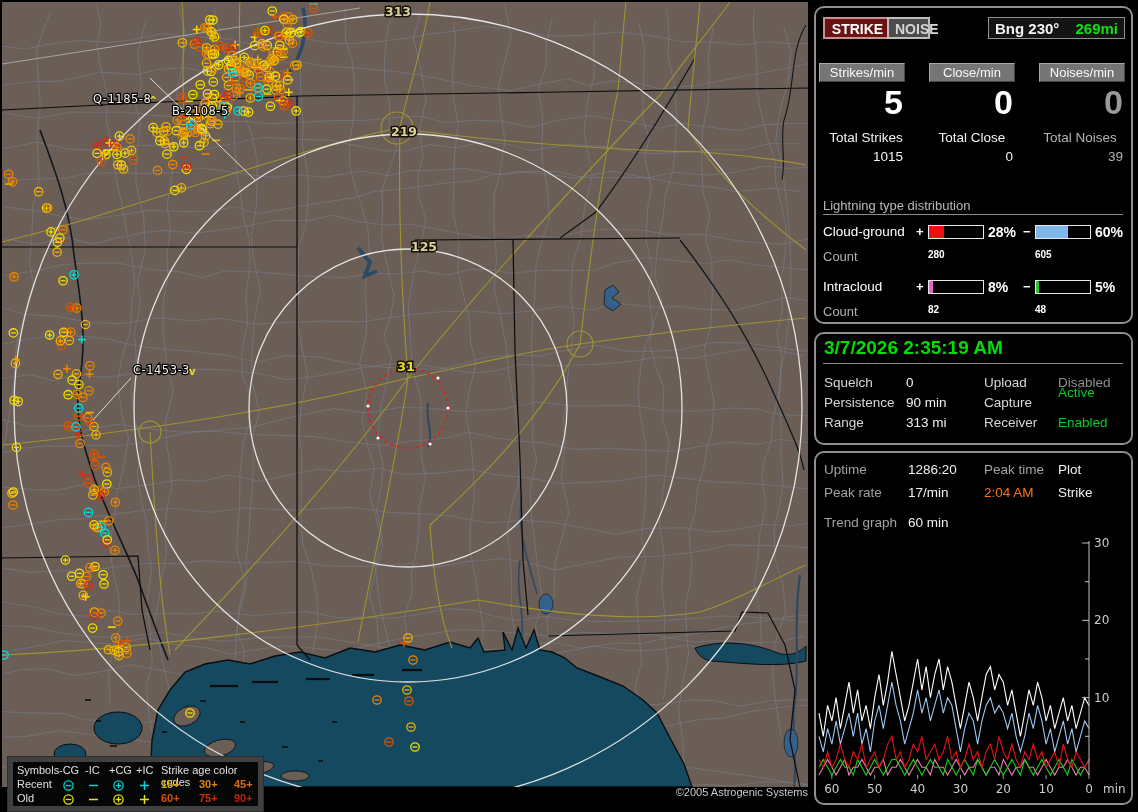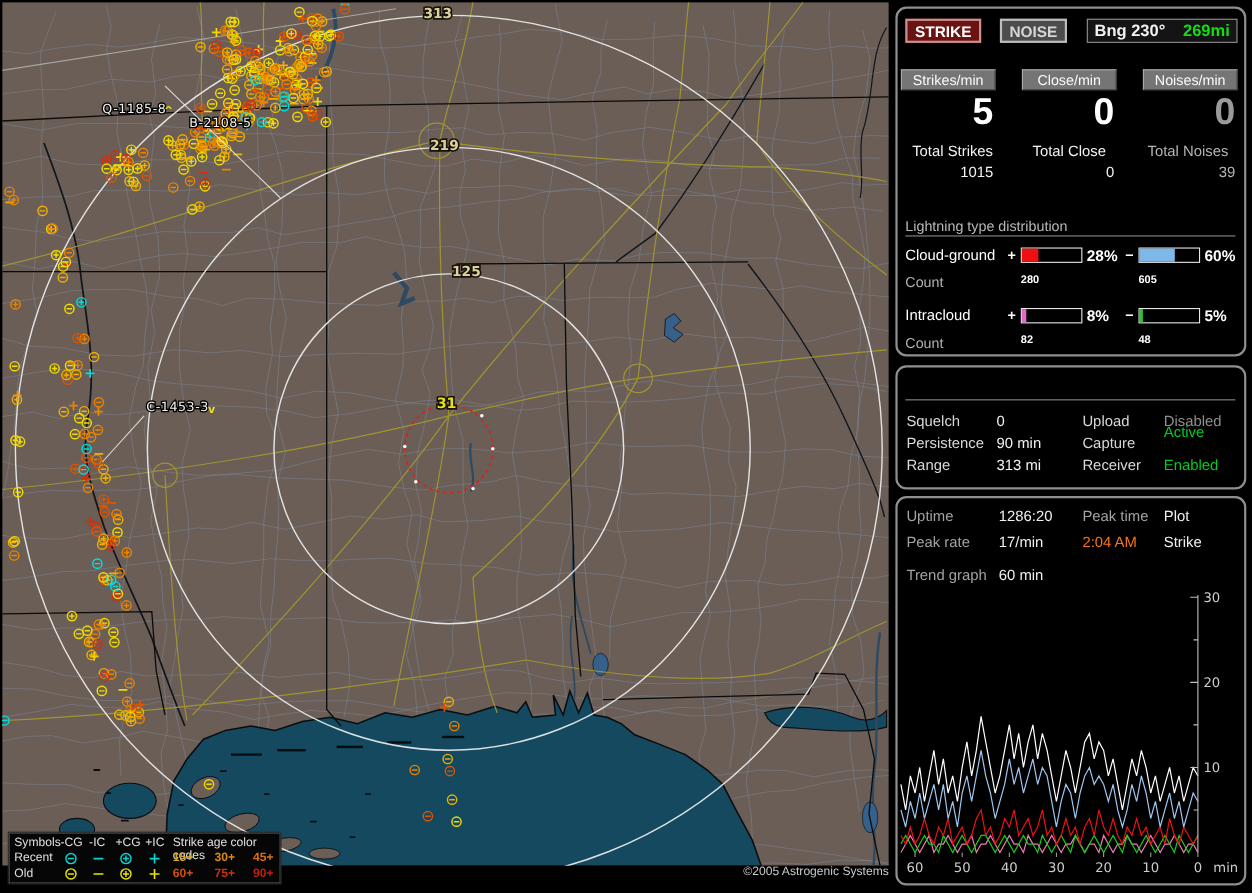--- a/index.html
+++ b/index.html
@@ -36,21 +36,21 @@
   .pct{position:absolute;color:#fff;font-weight:bold;font-size:14px;}
   .cnt-l{position:absolute;color:#b0b0b0;font-size:13px;}
   .cnt-v{position:absolute;color:#fff;font-weight:bold;font-size:10px;}
   
   .clock{position:absolute;left:8px;top:3px;color:#00dd00;font-weight:bold;font-size:19px;}
   .slabel{position:absolute;color:#d8d8d8;font-size:13.5px;}
   .svalue{position:absolute;color:#f0f0f0;font-size:13.5px;}
   .glabel{position:absolute;color:#a2a2a2;font-size:13.5px;}
   
   #legend{position:absolute;left:8px;top:757px;width:245px;height:44px;
-          background:#060606;border:1px solid #404040;outline:1px solid #2e2e2e;}
+          background:#060606;border:5px solid #404040;outline:1px solid #2e2e2e;}
   #legend .t{position:absolute;font-size:11px;color:#e0e0e0;}
   #legend .age{position:absolute;font-size:11px;font-weight:bold;}
   #legend .lsym{position:absolute;width:13px;height:13px;}
   #copyright{position:absolute;left:650px;top:786px;width:158px;text-align:right;
              color:#c9c9c9;font-size:11px;}
   svg text{font-family:"DejaVu Sans","Liberation Sans",sans-serif;}
 </style>
 </head>
 <body>
 
@@ -1091,21 +1091,21 @@
       </svg></span>
   <span class="age" style="left: 148px; top: 30px; color: rgb(212, 80, 14);">60+</span>
   <span class="age" style="left: 186px; top: 30px; color: rgb(204, 51, 12);">75+</span>
   <span class="age" style="left: 221px; top: 30px; color: rgb(198, 30, 8);">90+</span>
 </div>
 
 <div id="copyright">©2005 Astrogenic Systems</div>
 
 <div class="panel" style="left:814px;top:6px;width:319px;height:318px">
   <button class="btn btn-strike" style="left:7px;top:9px;width:69px;height:22px">STRIKE</button>
-  <button class="btn btn-noise" style="left:93px;top:9px;width:61px;height:22px">NOISE</button>
+  <button class="btn btn-noise" style="left:71px;top:9px;width:43px;height:22px">NOISE</button>
   <div class="bngbox" style="right:6px;top:9px;width:137px;height:22px">
     <span class="bng-l">Bng 230°</span>
     <span class="bng-r">269mi</span>
   </div>
 
   <div class="chip" style="left:3px;top:55px">Strikes/min</div>
   <div class="chip" style="left:113px;top:55px">Close/min</div>
   <div class="chip" style="left:223px;top:55px">Noises/min</div>
 
   <div class="bignum" style="left:3px;top:77px">5</div>
@@ -1148,20 +1148,21 @@
   <div class="bar" style="left:219px;top:272px">
     <div style="width: 5%; background: rgb(48, 192, 48);"></div>
     </div>
   <div class="pct" style="left:279px;top:271px">5%</div>
   <div class="cnt-l" style="left:7px;top:296px">Count</div>
   <div class="cnt-v" style="left:112px;top:296px">82</div>
   <div class="cnt-v" style="left:219px;top:296px">48</div>
 </div>
 
 <div class="panel" style="left:814px;top:332px;width:319px;height:113px">
+  <div class="clock">3/7/2026 2:35:19 AM</div>
   <div class="hline" style="left:7px;top:29px;width:300px"></div>
   <div class="slabel" style="left:8px;top:41px">Squelch</div>
   <div class="svalue" style="left:90px;top:41px">0</div>
   <div class="slabel" style="left:168px;top:41px">Upload</div>
   <div class="svalue" style="left: 242px; top: 41px; color: rgb(143, 143, 143);">Disabled</div>
   <div class="slabel" style="left:8px;top:61px">Persistence</div>
   <div class="svalue" style="left:90px;top:61px">90 min</div>
   <div class="slabel" style="left:168px;top:61px">Capture</div>
   <div class="svalue" style="left: 242px; top: 51px; color: rgb(0, 204, 34);">Active</div>
   <div class="slabel" style="left:8px;top:81px">Range</div>

